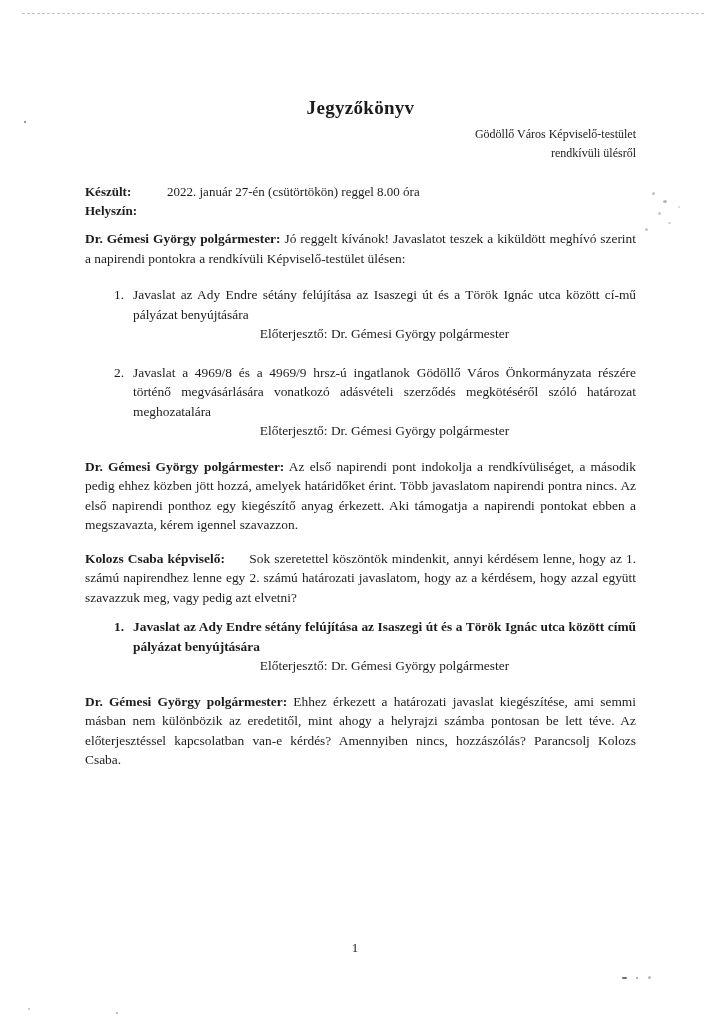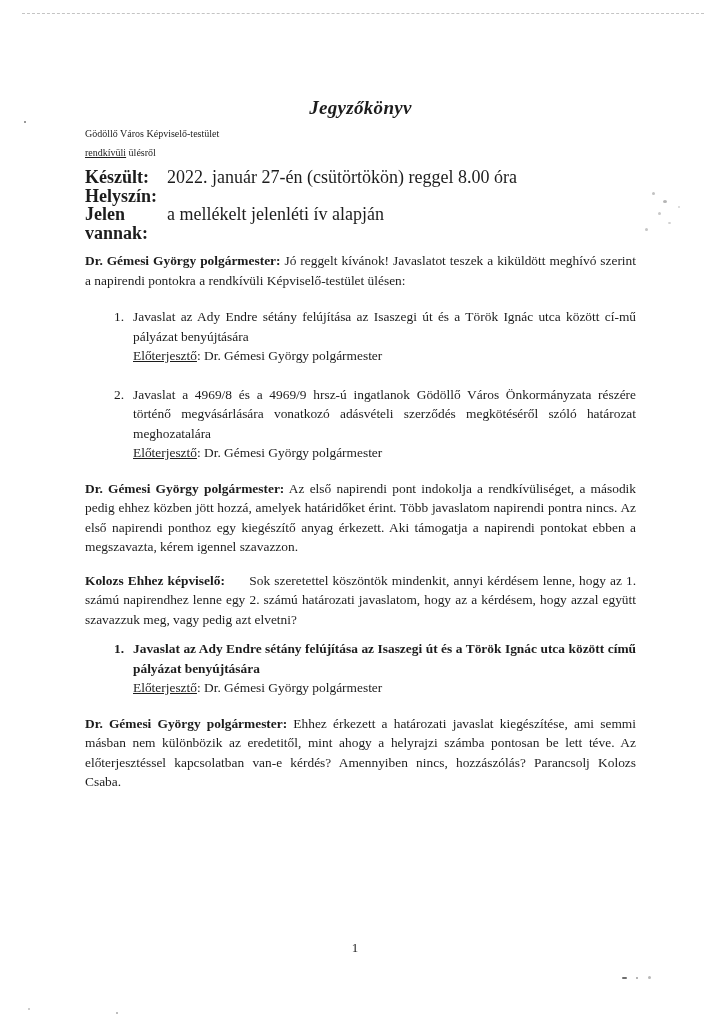--- a/index.html
+++ b/index.html
@@ -6,39 +6,39 @@
   .page{
     position:relative;
     width:724px;height:1024px;
     background:#ffffff;
     overflow:hidden;
     font-family:"Liberation Serif","DejaVu Serif",serif;
     color:#1c1c1c;
     margin:0 auto;
   }
   .content{position:absolute;left:85px;top:0;width:551px;}
-  .title{margin:0;padding-top:97px;text-align:center;font-size:19px;font-weight:bold;letter-spacing:.3px;font-style:italic;}
-  .sub{text-align:left;font-size:10px;margin-top:7px;line-height:16px;}
+  .title{margin:0;padding-top:97px;text-align:center;font-size:19px;font-weight:bold;letter-spacing:.3px;}
+  .sub{text-align:right;font-size:12px;margin-top:7px;line-height:16px;}
   .sub2{margin-top:3px;}
-  .u{text-decoration:underline;}
-  .meta{margin-top:7px;font-size:18px;line-height:18.5px;}
+  .u{}
+  .meta{margin-top:22px;font-size:13px;line-height:18.5px;}
   .meta-row{display:flex;}
   .meta-label{flex:0 0 82px;font-weight:bold;}
   .meta-value.bold{font-weight:normal;}
   p.body{font-size:13.4px;line-height:19.5px;text-align:justify;margin:16px 0 0 0;}
   p.body.tight{margin-top:11px;}
   .speaker{font-weight:bold;}
   .italic{font-style:italic;}
   .plain{text-align:left;}
   .list-item{display:flex;margin-top:17px;font-size:13.4px;line-height:19.5px;}
   .list-item .num{flex:0 0 19px;margin-left:29px;}
   .list-item .item-body{flex:1;text-align:justify;}
   .list-item.bold .num,
   .list-item.bold .item-title{font-weight:bold;}
-  .presenter{text-align:left;}
+  .presenter{text-align:center;}
   .pagenum{position:absolute;top:940px;left:0;width:710px;text-align:center;font-size:13px;color:#222;}
   
   .top-noise{position:absolute;top:13px;left:22px;width:682px;height:0;
     border-top:1px dashed rgba(125,125,125,.45);}
   .speck{position:absolute;background:#9a9a9a;border-radius:50%;}
 </style>
 </head>
 <body>
 
 <div class="page">
@@ -64,24 +64,20 @@
     <div class="sub sub2"><span class="u">rendkívüli</span><span> ülésről</span></div>
 
     <div class="meta">
       <div class="meta-row">
         <span class="meta-label">Készült:</span>
         <span class="meta-value bold">2022. január 27-én (csütörtökön) reggel 8.00 óra</span>
       </div>
       <div class="meta-row">
         <span class="meta-label">Helyszín:</span>
       </div>
-      <div class="meta-row">
-        <span class="meta-label">Jelen vannak:</span>
-        <span class="meta-value">a mellékelt jelenléti ív alapján</span>
-      </div>
     </div>
 
     <p class="body" style="margin-top:9px;"><span class="speaker">Dr. Gémesi György polgármester:</span><span> Jó reggelt kívánok! Javaslatot teszek a kiküldött meghívó szerint a napirendi pontokra a rendkívüli Képviselő-testület ülésen:</span></p>
 
     <div class="list-item">
       <span class="num">1.</span>
       <span class="item-body">
         <span>Javaslat az Ady Endre sétány felújítása az Isaszegi út és a Török Ignác utca között cí-mű pályázat benyújtására</span>
         <span class="presenter" style="display:block;"><span class="u">Előterjesztő</span><span>: Dr. Gémesi György polgármester</span></span>
       </span>
@@ -92,21 +88,21 @@
       <span class="item-body">
         <span>Javaslat a 4969/8 és a 4969/9 hrsz-ú ingatlanok Gödöllő Város Önkormányzata részére történő megvásárlására vonatkozó adásvételi szerződés megkötéséről szóló határozat meghozatalára</span>
         <span class="presenter" style="display:block;"><span class="u">Előterjesztő</span><span>: Dr. Gémesi György polgármester</span></span>
       </span>
     </div>
 
     <p class="body"><span class="speaker">Dr. Gémesi György polgármester:</span><span> Az első napirendi pont indokolja a rendkívüliséget, a második pedig ehhez közben jött hozzá, amelyek határidőket érint. Több javaslatom napirendi pontra nincs. Az első napirendi ponthoz egy kiegészítő anyag érkezett. Aki támogatja a napirendi pontokat ebben a megszavazta, kérem igennel szavazzon.</span></p>
 
 
 
-    <p class="body" style="margin-top:14px;"><span class="speaker">Kolozs Ehhez képviselő:</span><span>&nbsp;&nbsp;&nbsp;&nbsp;&nbsp; Sok szeretettel köszöntök mindenkit, annyi kérdésem lenne, hogy az 1. számú napirendhez lenne egy 2. számú határozati javaslatom, hogy az a kérdésem, hogy azzal együtt szavazzuk meg, vagy pedig azt elvetni?</span></p>
+    <p class="body" style="margin-top:14px;"><span class="speaker">Kolozs Csaba képviselő:</span><span>&nbsp;&nbsp;&nbsp;&nbsp;&nbsp; Sok szeretettel köszöntök mindenkit, annyi kérdésem lenne, hogy az 1. számú napirendhez lenne egy 2. számú határozati javaslatom, hogy az a kérdésem, hogy azzal együtt szavazzuk meg, vagy pedig azt elvetni?</span></p>
 
 
     <div class="list-item bold" style="margin-top:10px;">
       <span class="num">1.</span>
       <span class="item-body">
         <span class="item-title">Javaslat az Ady Endre sétány felújítása az Isaszegi út és a Török Ignác utca között című pályázat benyújtására</span>
         <span class="presenter" style="display:block;"><span class="u">Előterjesztő</span><span>: Dr. Gémesi György polgármester</span></span>
       </span>
     </div>
 

